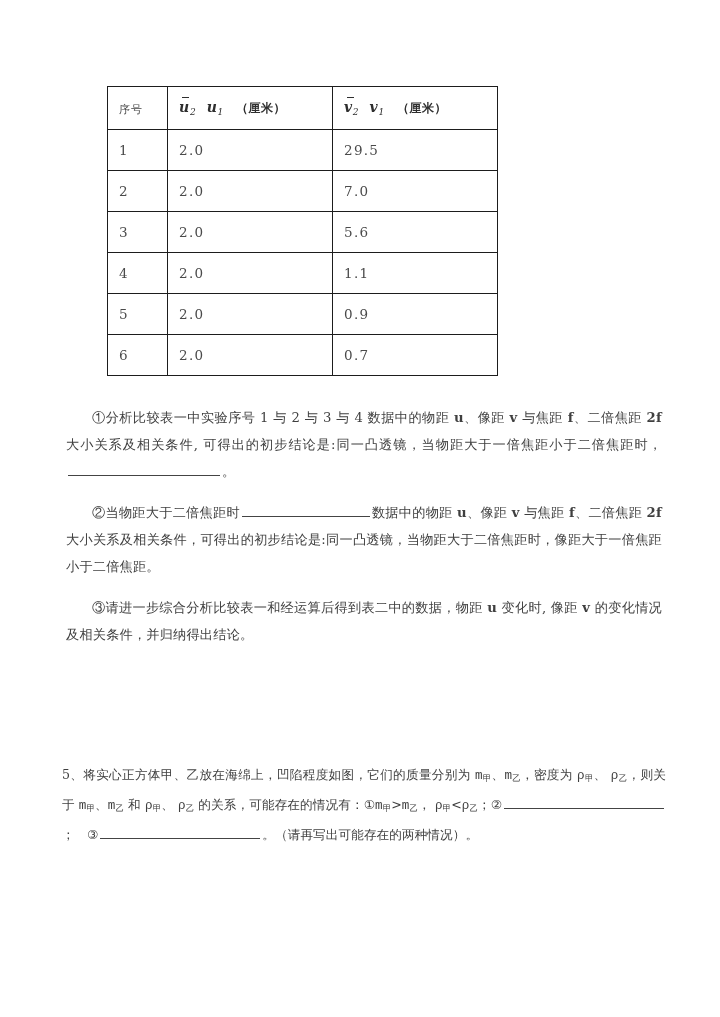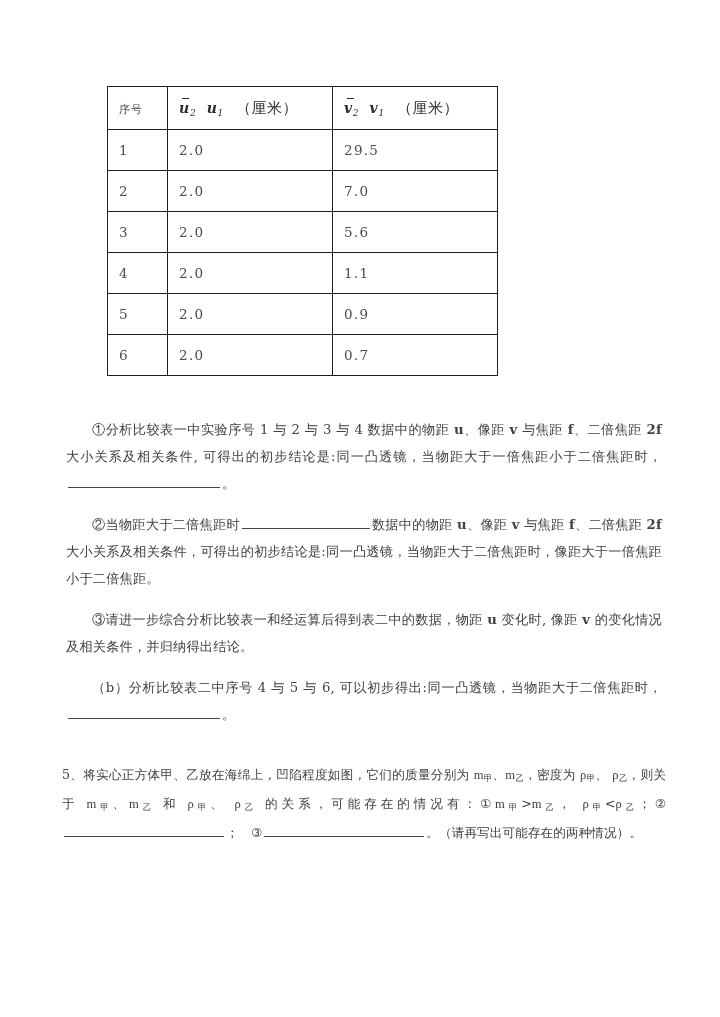--- a/index.html
+++ b/index.html
@@ -86,40 +86,40 @@
     content: "";
     position: absolute;
     top: -2px;
     left: 3px;
     width: 7px;
     height: 1.2px;
     background: #2e2e2e;
   }
   .expr .unit {
     font-style: normal;
-    font-weight: normal;
+    font-weight: bold;
     margin-left: 12px;
-    font-size: 15px;
+    font-size: 12px;
     letter-spacing: 0.5px;
   }
   .num {
     font-size: 13.5px;
     letter-spacing: 1.3px;
     color: #4a4a4a;
   }
 
   
   .content {
     position: absolute;
     left: 66px;
     top: 404px;
     width: 596px;
   }
   p.para {
-    margin: 12px 0 8px 0;
+    margin: 0 0 8px 0;
     font-size: 13.2px;
     line-height: 27px;
     color: #3f3f3f;
     text-align: justify;
     letter-spacing: 0.2px;
     font-family: "DejaVu Serif", "Liberation Serif", serif;
   }
   p.indent { text-indent: 26px; }
   p.gap-top { margin-top: 14px; }
   .lat {
@@ -148,21 +148,21 @@
   }
   p.q5line {
     margin: 0 0 4px 0;
     font-size: 12.6px;
     line-height: 25px;
     color: #3f3f3f;
     text-align: justify;
     letter-spacing: 0.1px;
   }
   .sym {
-    font-family: Liberation Serif, serif;
+    font-family: Liberation Mono, monospace;
     font-style: normal;
   }
   .sym sub {
     font-size: 8.5px;
     vertical-align: -2px;
     letter-spacing: 0;
   }
   .circnum {
     font-family: "DejaVu Sans", sans-serif;
     font-size: 12.5px;
@@ -230,21 +230,20 @@
 
   <div class="content">
 
     <p class="para indent"><span>①</span><span>分析比较表一中实验序号 1 与 2 与 3 与 4 数据中的物距 </span><span class="lat">u</span><span>、像距 </span><span class="lat">v</span><span> 与焦距 </span><span class="lat">f</span><span>、二倍焦距 </span><span class="lat">2f</span><span> 大小关系及相关条件, 可得出的初步结论是:同一凸透镜，当物距大于一倍焦距小于二倍焦距时，</span><span class="blank blank-lg"></span><span>。</span></p>
 
     <p class="para indent gap-top"><span>②</span><span>当物距大于二倍焦距时</span><span class="blank blank-md"></span><span>数据中的物距 </span><span class="lat">u</span><span>、像距 </span><span class="lat">v</span><span> 与焦距 </span><span class="lat">f</span><span>、二倍焦距 </span><span class="lat">2f</span><span> 大小关系及相关条件，可得出的初步结论是:同一凸透镜，当物距大于二倍焦距时，像距大于一倍焦距小于二倍焦距。</span></p>
 
     <p class="para indent gap-top"><span>③</span><span>请进一步综合分析比较表一和经运算后得到表二中的数据，物距 </span><span class="lat">u</span><span> 变化时, 像距 </span><span class="lat">v</span><span> 的变化情况及相关条件，并归纳得出结论。</span></p>
 
 
-    <p class="para indent gap-top"><span>（b）</span><span>分析比较表二中序号 4 与 5 与 6, 可以初步得出:同一凸透镜，当物距大于二倍焦距时，</span><span class="blank blank-lg"></span><span>。</span></p>
 
   </div>
 
   <div class="q5">
     <p class="q5line"><span>5、</span><span>将实心正方体甲、乙放在海绵上，凹陷程度如图，它们的质量分别为 </span><span class="sym"><span>m</span><sub>甲</sub></span><span>、</span><span class="sym"><span>m</span><sub>乙</sub></span><span>，密度为 </span><span class="sym"><span>ρ</span><sub>甲</sub></span><span>、 </span><span class="sym"><span>ρ</span><sub>乙</sub></span><span>，</span><span>则关于 </span><span class="sym"><span>m</span><sub>甲</sub></span><span>、</span><span class="sym"><span>m</span><sub>乙</sub></span><span> 和 </span><span class="sym"><span>ρ</span><sub>甲</sub></span><span>、 </span><span class="sym"><span>ρ</span><sub>乙</sub></span><span> 的关系，可能存在的情况有：</span><span class="circnum">①</span><span class="sym"><span>m</span><sub>甲</sub></span><span>&gt;</span><span class="sym"><span>m</span><sub>乙</sub></span><span>， </span><span class="sym"><span>ρ</span><sub>甲</sub></span><span>&lt;</span><span class="sym"><span>ρ</span><sub>乙</sub></span><span>；</span><span class="circnum">②</span><span class="blank blank-xl"></span><span>；</span>&nbsp;&nbsp;&nbsp;<span class="circnum">③</span><span class="blank blank-xl"></span><span>。（请再写出可能存在的两种情况）。</span></p>
   </div>
 
 </div>
 
 </body></html>

